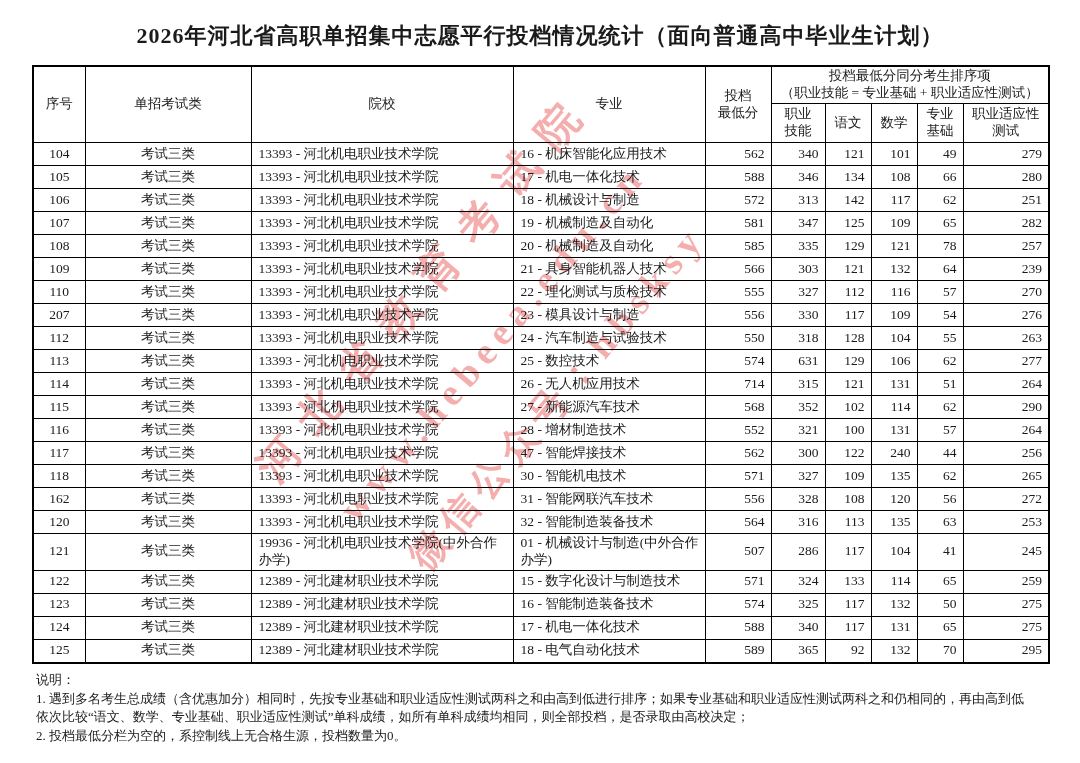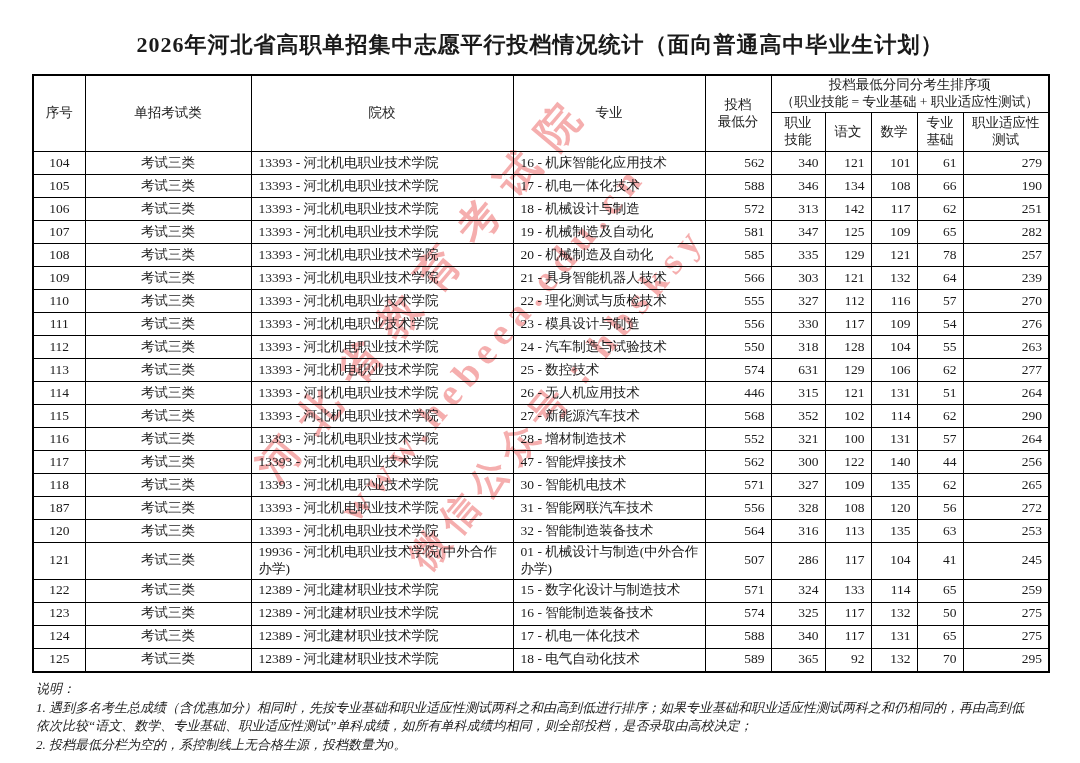--- a/index.html
+++ b/index.html
@@ -3,21 +3,21 @@
 <meta charset="utf-8">
 <style>
   html,body{margin:0;padding:0;}
   body{
     width:1080px;height:763px;background:#ffffff;
     font-family:"Liberation Serif","DejaVu Serif",serif;
     color:#1a1a1a;
   }
   .page{position:relative;width:1080px;height:763px;overflow:hidden;}
   .title{
-    margin:9px;padding-top:21px;text-align:center;
+    margin:0;padding-top:21px;text-align:center;
     font-size:22px;font-weight:bold;letter-spacing:1px;
   }
   
   .watermark{
     position:absolute;left:90px;top:50px;width:800px;height:580px;
     display:flex;flex-direction:column;justify-content:center;align-items:center;
     gap:38px;transform:rotate(-50deg);
     pointer-events:none;z-index:0;
   }
   .wm-line{
@@ -43,21 +43,21 @@
   thead tr.h1 th{height:34px;}
   thead tr.h2 th{height:36px;}
   .wrap{white-space:pre-line;}
   tbody td{height:20px;}
   .c-center{text-align:center;}
   .c-left{text-align:left;padding-left:7px;}
   .c-right{text-align:right;padding-right:6px;}
   
   .notes{
     position:relative;z-index:1;
-    margin:7px 44px 0 36px;font-size:13px;line-height:1.45;font-style:italic;
+    margin:7px 44px 0 36px;font-size:13px;line-height:1.45;
   }
 </style>
 </head>
 <body>
 
 <div class="page">
 
   <div class="watermark">
     <div class="wm-line wm-cn">河北省教育考试院</div>
     <div class="wm-line">www.hebeea.edu.cn</div>
@@ -104,34 +104,34 @@
     <tbody>
         <tr>
           <td class="c-center">104</td>
           <td class="c-center">考试三类</td>
           <td class="c-left">13393 - 河北机电职业技术学院</td>
           <td class="c-left">16 - 机床智能化应用技术</td>
           <td class="c-right">562</td>
           <td class="c-right">340</td>
           <td class="c-right">121</td>
           <td class="c-right">101</td>
-          <td class="c-right">61</td>
+          <td class="c-right">49</td>
           <td class="c-right">279</td>
         </tr>
         <tr>
           <td class="c-center">105</td>
           <td class="c-center">考试三类</td>
           <td class="c-left">13393 - 河北机电职业技术学院</td>
           <td class="c-left">17 - 机电一体化技术</td>
           <td class="c-right">588</td>
           <td class="c-right">346</td>
           <td class="c-right">134</td>
           <td class="c-right">108</td>
           <td class="c-right">66</td>
-          <td class="c-right">190</td>
+          <td class="c-right">280</td>
         </tr>
         <tr>
           <td class="c-center">106</td>
           <td class="c-center">考试三类</td>
           <td class="c-left">13393 - 河北机电职业技术学院</td>
           <td class="c-left">18 - 机械设计与制造</td>
           <td class="c-right">572</td>
           <td class="c-right">313</td>
           <td class="c-right">142</td>
           <td class="c-right">117</td>
@@ -180,21 +180,21 @@
           <td class="c-left">13393 - 河北机电职业技术学院</td>
           <td class="c-left">22 - 理化测试与质检技术</td>
           <td class="c-right">555</td>
           <td class="c-right">327</td>
           <td class="c-right">112</td>
           <td class="c-right">116</td>
           <td class="c-right">57</td>
           <td class="c-right">270</td>
         </tr>
         <tr>
-          <td class="c-center">111</td>
+          <td class="c-center">207</td>
           <td class="c-center">考试三类</td>
           <td class="c-left">13393 - 河北机电职业技术学院</td>
           <td class="c-left">23 - 模具设计与制造</td>
           <td class="c-right">556</td>
           <td class="c-right">330</td>
           <td class="c-right">117</td>
           <td class="c-right">109</td>
           <td class="c-right">54</td>
           <td class="c-right">276</td>
         </tr>
@@ -220,21 +220,21 @@
           <td class="c-right">129</td>
           <td class="c-right">106</td>
           <td class="c-right">62</td>
           <td class="c-right">277</td>
         </tr>
         <tr>
           <td class="c-center">114</td>
           <td class="c-center">考试三类</td>
           <td class="c-left">13393 - 河北机电职业技术学院</td>
           <td class="c-left">26 - 无人机应用技术</td>
-          <td class="c-right">446</td>
+          <td class="c-right">714</td>
           <td class="c-right">315</td>
           <td class="c-right">121</td>
           <td class="c-right">131</td>
           <td class="c-right">51</td>
           <td class="c-right">264</td>
         </tr>
         <tr>
           <td class="c-center">115</td>
           <td class="c-center">考试三类</td>
           <td class="c-left">13393 - 河北机电职业技术学院</td>
@@ -259,38 +259,38 @@
           <td class="c-right">264</td>
         </tr>
         <tr>
           <td class="c-center">117</td>
           <td class="c-center">考试三类</td>
           <td class="c-left">13393 - 河北机电职业技术学院</td>
           <td class="c-left">47 - 智能焊接技术</td>
           <td class="c-right">562</td>
           <td class="c-right">300</td>
           <td class="c-right">122</td>
-          <td class="c-right">140</td>
+          <td class="c-right">240</td>
           <td class="c-right">44</td>
           <td class="c-right">256</td>
         </tr>
         <tr>
           <td class="c-center">118</td>
           <td class="c-center">考试三类</td>
           <td class="c-left">13393 - 河北机电职业技术学院</td>
           <td class="c-left">30 - 智能机电技术</td>
           <td class="c-right">571</td>
           <td class="c-right">327</td>
           <td class="c-right">109</td>
           <td class="c-right">135</td>
           <td class="c-right">62</td>
           <td class="c-right">265</td>
         </tr>
         <tr>
-          <td class="c-center">187</td>
+          <td class="c-center">162</td>
           <td class="c-center">考试三类</td>
           <td class="c-left">13393 - 河北机电职业技术学院</td>
           <td class="c-left">31 - 智能网联汽车技术</td>
           <td class="c-right">556</td>
           <td class="c-right">328</td>
           <td class="c-right">108</td>
           <td class="c-right">120</td>
           <td class="c-right">56</td>
           <td class="c-right">272</td>
         </tr>

